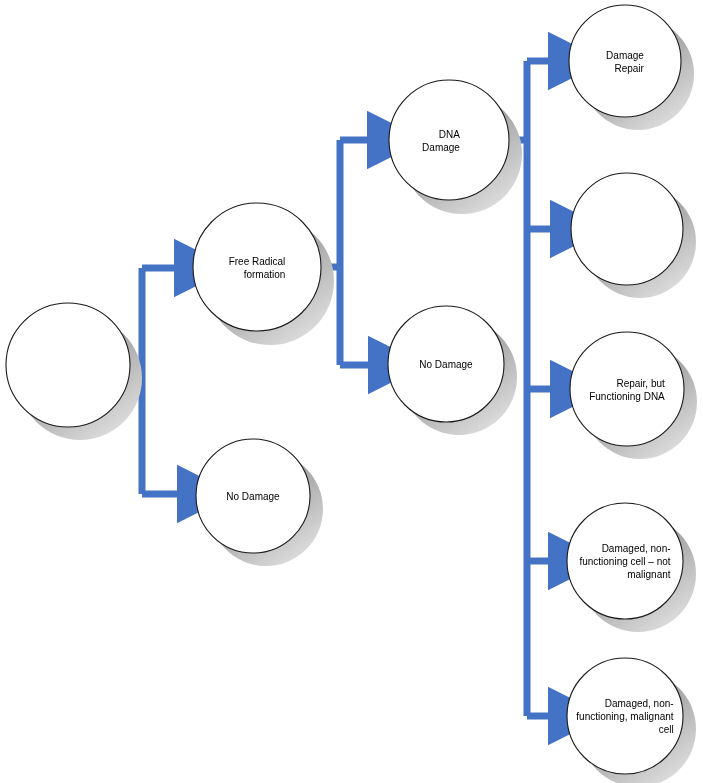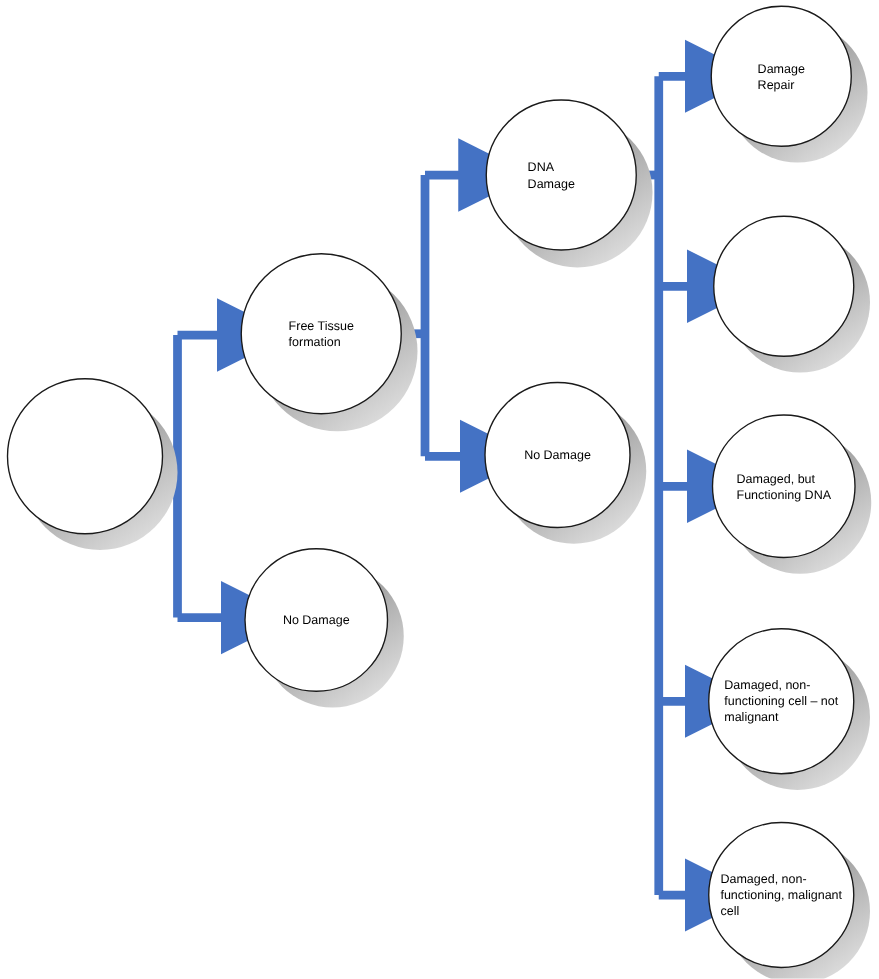--- a/index.html
+++ b/index.html
@@ -23,21 +23,21 @@
     left: 0;
     top: 0;
     width: 703px;
     height: 783px;
   }
   .node-label {
     position: absolute;
     display: flex;
     align-items: center;
     justify-content: center;
-    text-align: left;
+    text-align: right;
     color: #000000;
     font-family: "Liberation Sans", sans-serif;
     font-size: 10px;
     line-height: 13px;
     pointer-events: none;
     white-space: pre-line;
   }
 </style>
 </head>
 <body>
@@ -110,35 +110,35 @@
       <ellipse cx="446" cy="364" rx="58" ry="58" fill="#FFFFFF" stroke="#1A1A1A" stroke-width="1.1"></ellipse>
       <ellipse cx="625" cy="61" rx="56" ry="56" fill="#FFFFFF" stroke="#1A1A1A" stroke-width="1.1"></ellipse>
       <ellipse cx="627" cy="229" rx="56" ry="56" fill="#FFFFFF" stroke="#1A1A1A" stroke-width="1.1"></ellipse>
       <ellipse cx="627" cy="389" rx="57" ry="57" fill="#FFFFFF" stroke="#1A1A1A" stroke-width="1.1"></ellipse>
       <ellipse cx="625" cy="561" rx="58" ry="58" fill="#FFFFFF" stroke="#1A1A1A" stroke-width="1.1"></ellipse>
       <ellipse cx="625" cy="716" rx="58" ry="58" fill="#FFFFFF" stroke="#1A1A1A" stroke-width="1.1"></ellipse>
     </g>
   </svg>
 
 
-  <div class="node-label" style="left:191px; top:237px; width:132px; height:62px;">Free Tissue
+  <div class="node-label" style="left:191px; top:237px; width:132px; height:62px;">Free Radical
 formation</div>
 
   <div class="node-label" style="left:193px; top:470px; width:120px; height:52px;">No Damage</div>
 
   <div class="node-label" style="left:389px; top:110px; width:104px; height:62px;">DNA
 Damage</div>
 
   <div class="node-label" style="left:386px; top:338px; width:120px; height:52px;">No Damage</div>
 
   <div class="node-label" style="left:568px; top:31px;  width:114px; height:62px;">Damage
 Repair</div>
 
 
-  <div class="node-label" style="left:568px; top:359px; width:118px; height:62px;">Damaged, but
+  <div class="node-label" style="left:568px; top:359px; width:118px; height:62px;">Repair, but
 Functioning DNA</div>
 
   <div class="node-label" style="left:562px; top:524px; width:126px; height:74px;">Damaged, non-
 functioning cell – not
 malignant</div>
 
   <div class="node-label" style="left:562px; top:679px; width:126px; height:74px;">Damaged, non-
 functioning, malignant
 cell</div>
 

